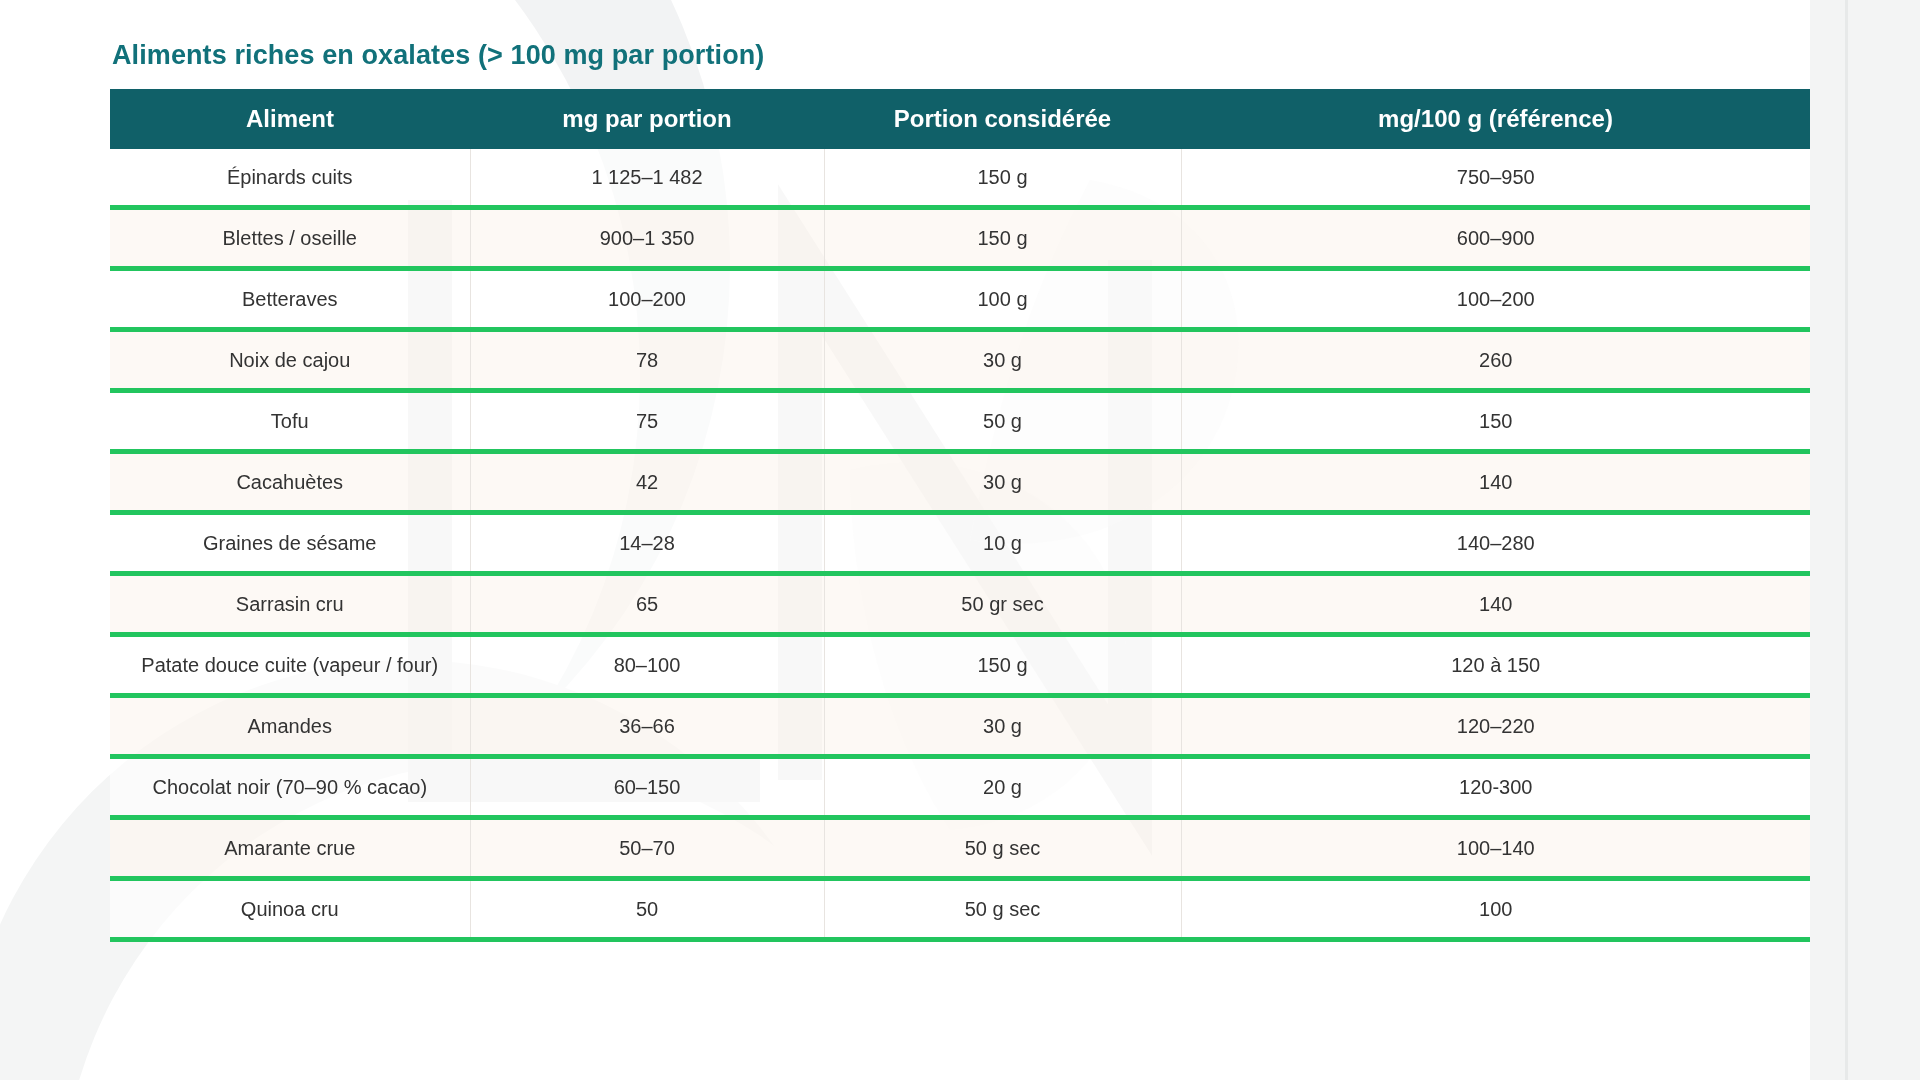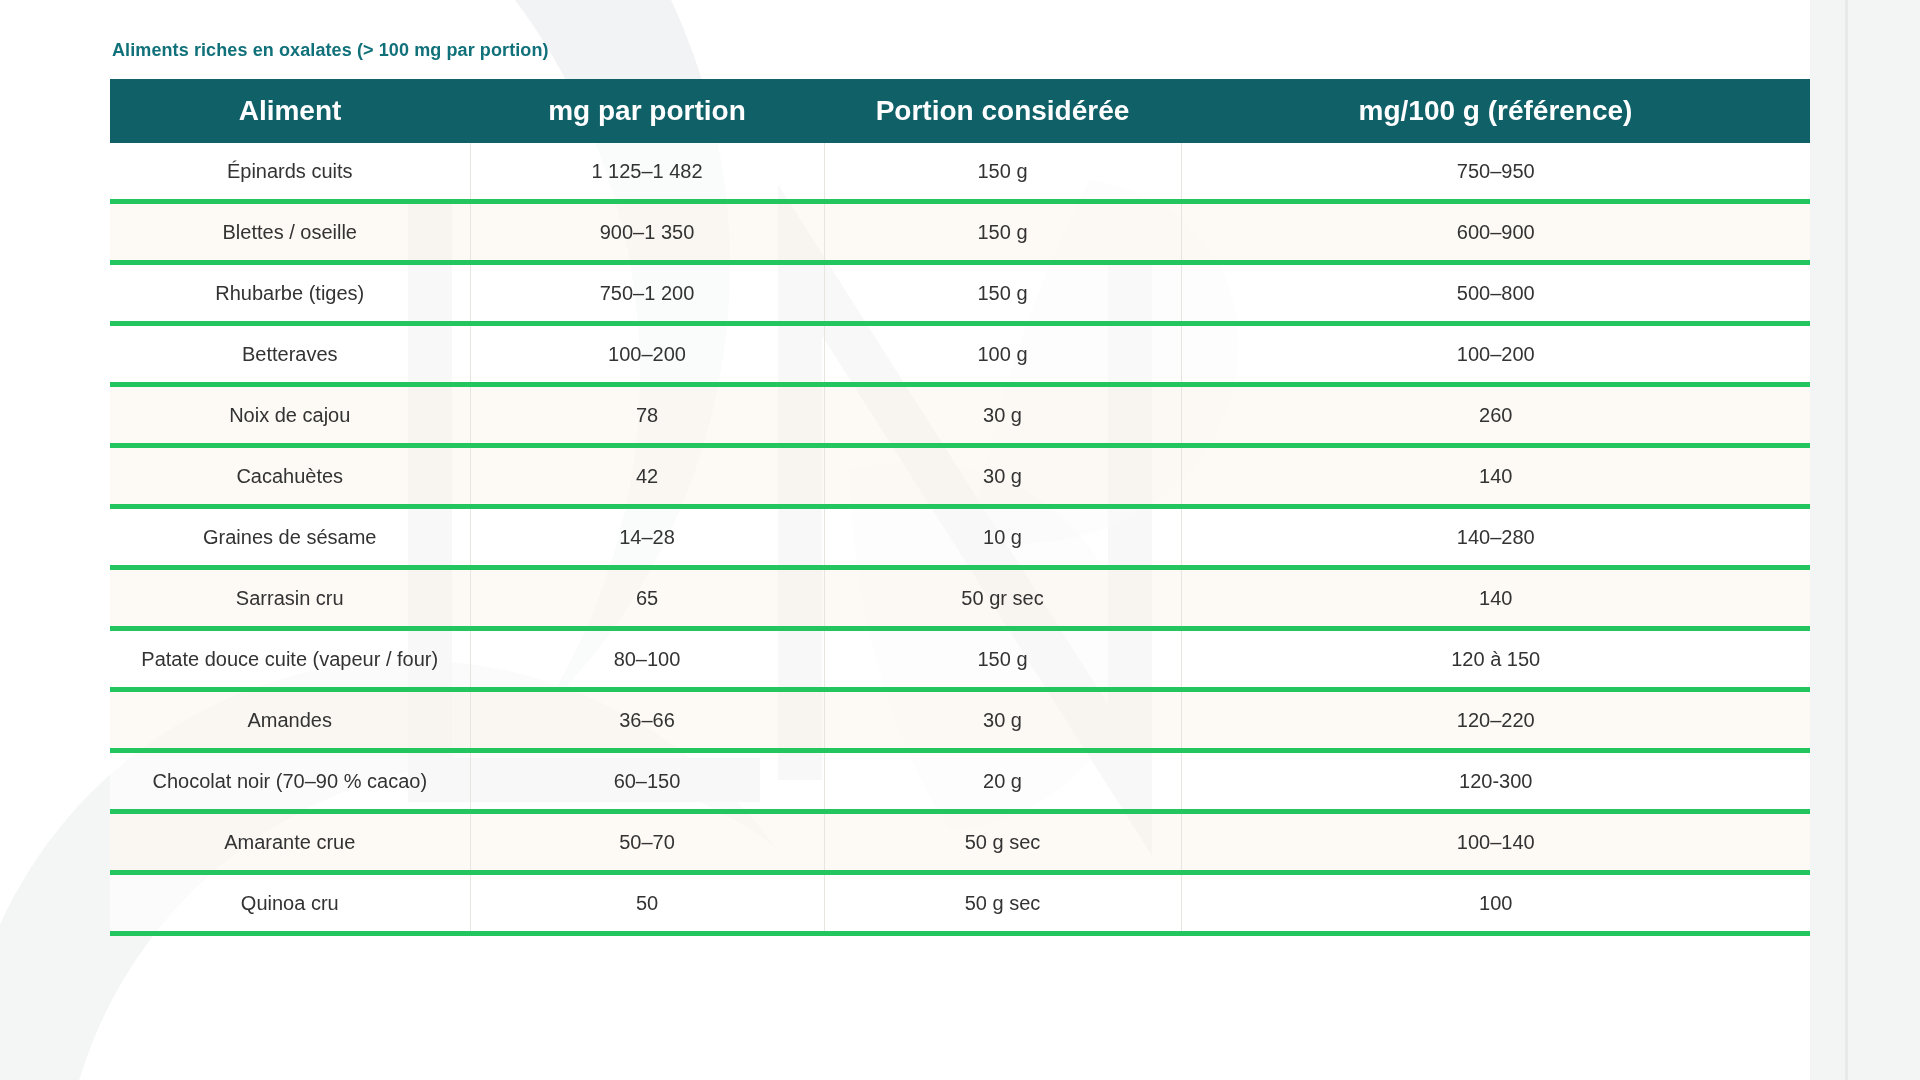--- a/index.html
+++ b/index.html
@@ -87,39 +87,39 @@
   
   .content {
     position: absolute;
     left: 110px;
     top: 40px;
     width: 1700px;
   }
 
   .table-title {
     color: #11717a;
-    font-size: 18px;
+    font-size: 27px;
     font-weight: bold;
     margin: 0 0 18px 2px;
     letter-spacing: 0.1px;
   }
 
   table.oxalate-table {
     border-collapse: collapse;
     width: 1700px;
     table-layout: fixed;
     font-size: 20px;
     color: #333333;
     background: transparent;
   }
 
   table.oxalate-table thead th {
     background: #106068;
     color: #ffffff;
-    font-size: 28px;
+    font-size: 24px;
     font-weight: bold;
     padding: 16px 8px;
     text-align: center;
     border: none;
   }
 
   table.oxalate-table tbody td {
     text-align: center;
     padding: 15px 10px;
     border-bottom: 5px solid #22c55e;
@@ -196,37 +196,37 @@
         <td class="col-portion">150 g</td>
         <td class="col-ref">750–950</td>
       </tr>
       <tr class="even-row">
         <td class="col-food">Blettes / oseille</td>
         <td class="col-mg">900–1 350</td>
         <td class="col-portion">150 g</td>
         <td class="col-ref">600–900</td>
       </tr>
       <tr class="odd-row">
-        <td class="col-food">Rhubarbe (tiges)</td>
-        <td class="col-mg">750–1 200</td>
-        <td class="col-portion">150 g</td>
-        <td class="col-ref">500–800</td>
-      </tr>
-      <tr class="odd-row">
         <td class="col-food">Betteraves</td>
         <td class="col-mg">100–200</td>
         <td class="col-portion">100 g</td>
         <td class="col-ref">100–200</td>
       </tr>
       <tr class="even-row">
         <td class="col-food">Noix de cajou</td>
         <td class="col-mg">78</td>
         <td class="col-portion">30 g</td>
         <td class="col-ref">260</td>
       </tr>
+      <tr class="odd-row">
+        <td class="col-food">Tofu</td>
+        <td class="col-mg">75</td>
+        <td class="col-portion">50 g</td>
+        <td class="col-ref">150</td>
+      </tr>
       <tr class="even-row">
         <td class="col-food">Cacahuètes</td>
         <td class="col-mg">42</td>
         <td class="col-portion">30 g</td>
         <td class="col-ref">140</td>
       </tr>
       <tr class="odd-row">
         <td class="col-food">Graines de sésame</td>
         <td class="col-mg">14–28</td>
         <td class="col-portion">10 g</td>

